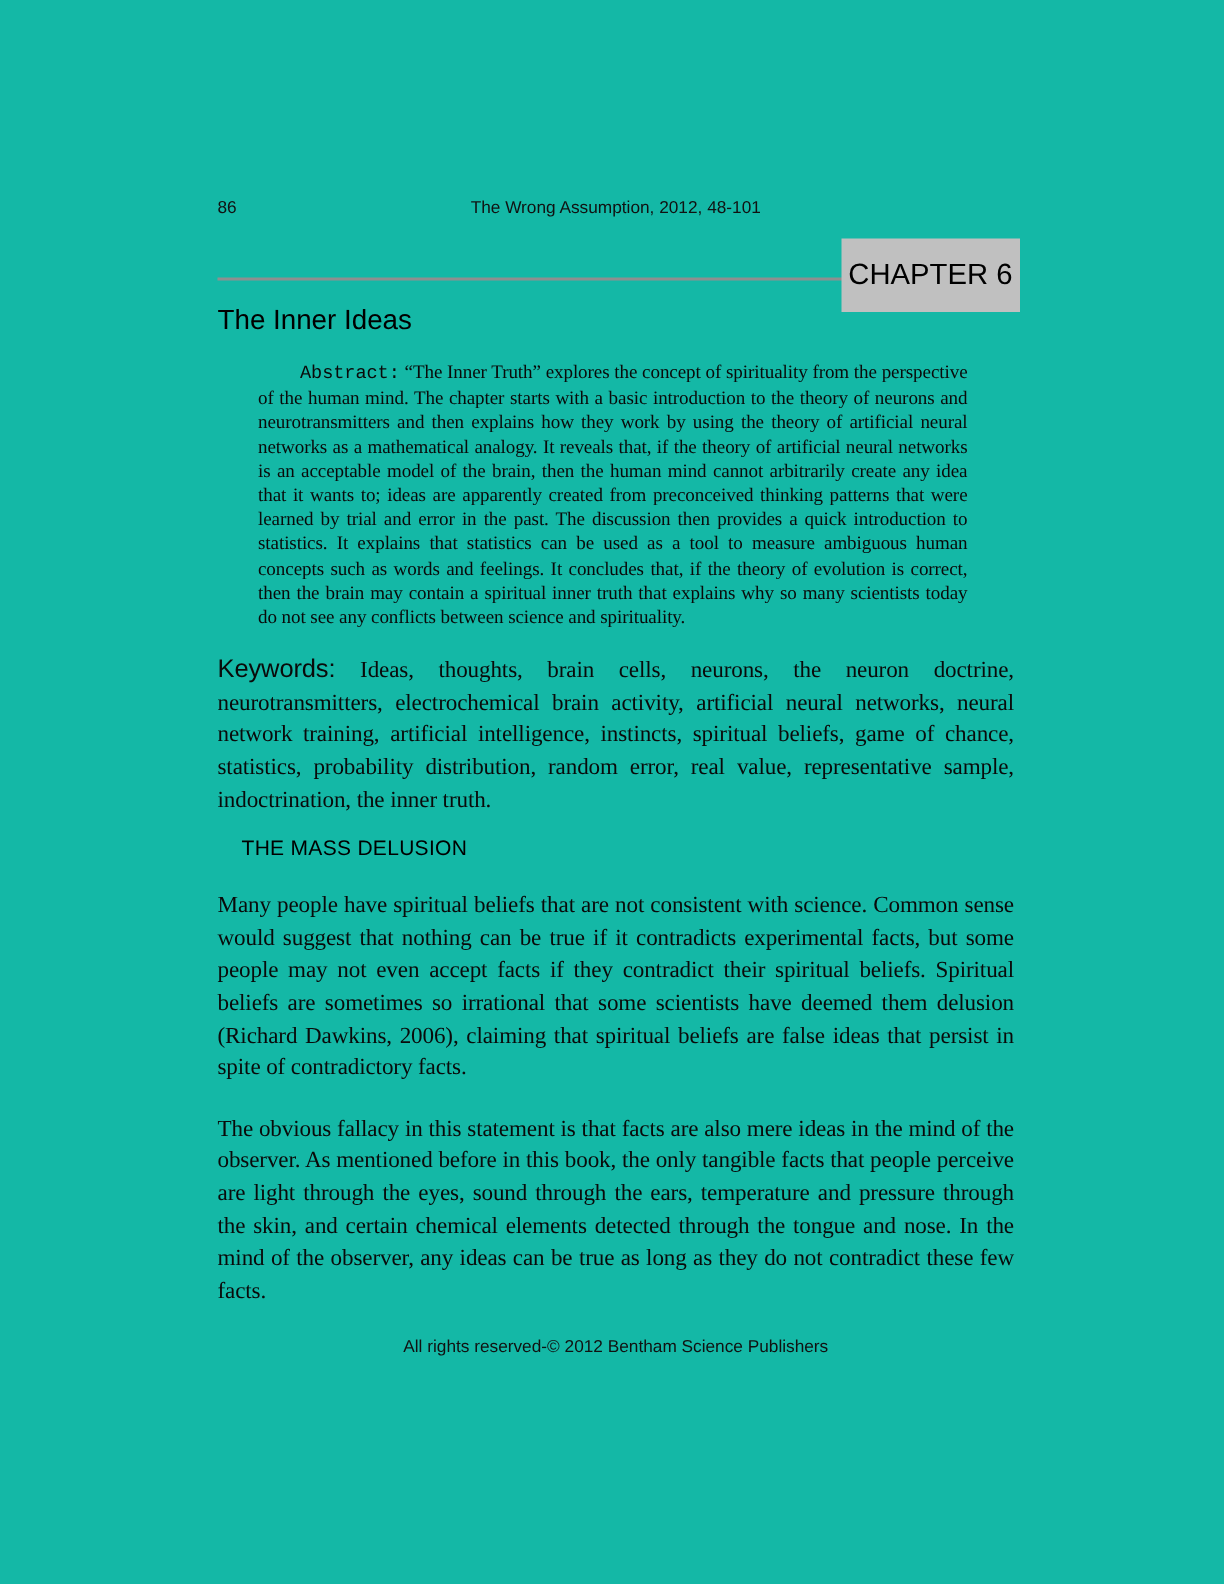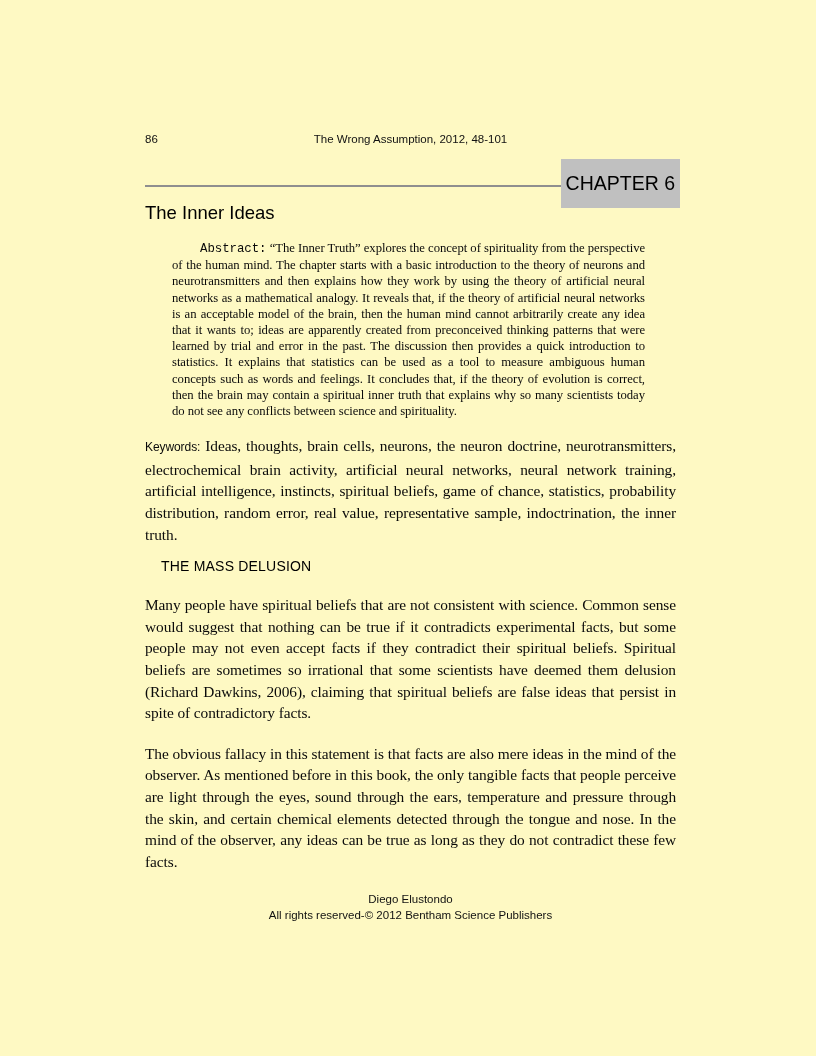--- a/index.html
+++ b/index.html
@@ -1,21 +1,21 @@
 <!DOCTYPE html>
 <html><head>
 <meta charset="utf-8">
 <style>
   html, body { margin: 0; padding: 0; background: #e9e9e9; }
   .page {
     position: relative;
     width: 816px;
     height: 1056px;
     margin: 0 auto;
-    background: #fef9c3;
+    background: #14b8a6;
     box-sizing: border-box;
     padding: 132px 140px 0 145px;
     color: #0a0a0a;
     font-family: "Liberation Serif", serif;
     overflow: hidden;
   }
   .running-header {
     position: relative;
     height: 14px;
     line-height: 14px;
@@ -72,21 +72,21 @@
   }
   .keywords {
     margin: 16px 0 0 0;
     font-size: 15.4px;
     line-height: 21.6px;
     letter-spacing: -0.08px;
     text-align: justify;
   }
   .keywords .inline-label {
     font-family: "Liberation Sans", sans-serif;
-    font-size: 12px;
+    font-size: 17px;
   }
   .section-heading {
     margin: 13px 0 0 16px;
     font-family: "Liberation Sans", sans-serif;
     font-size: 14px;
     line-height: 17px;
     font-weight: 400;
     letter-spacing: 0.2px;
     color: #000;
   }
@@ -135,17 +135,16 @@
     <span>Ideas, thoughts, brain cells, neurons, the neuron doctrine, neurotransmitters, electrochemical brain activity, artificial neural networks, neural network training, artificial intelligence, instincts, spiritual beliefs, game of chance, statistics, probability distribution, random error, real value, representative sample, indoctrination, the inner truth.</span>
   </p>
 
   <h2 class="section-heading">THE MASS DELUSION</h2>
 
   <p class="body-para">Many people have spiritual beliefs that are not consistent with science. Common sense would suggest that nothing can be true if it contradicts experimental facts, but some people may not even accept facts if they contradict their spiritual beliefs. Spiritual beliefs are sometimes so irrational that some scientists have deemed them delusion (Richard Dawkins, 2006), claiming that spiritual beliefs are false ideas that persist in spite of contradictory facts.</p>
 
   <p class="body-para">The obvious fallacy in this statement is that facts are also mere ideas in the mind of the observer. As mentioned before in this book, the only tangible facts that people perceive are light through the eyes, sound through the ears, temperature and pressure through the skin, and certain chemical elements detected through the tongue and nose. In the mind of the observer, any ideas can be true as long as they do not contradict these few facts.</p>
 
   <div class="page-footer">
-    <div>Diego Elustondo</div>
     <div>All rights reserved-© 2012 Bentham Science Publishers</div>
   </div>
 
 </div>
 
 </body></html>

